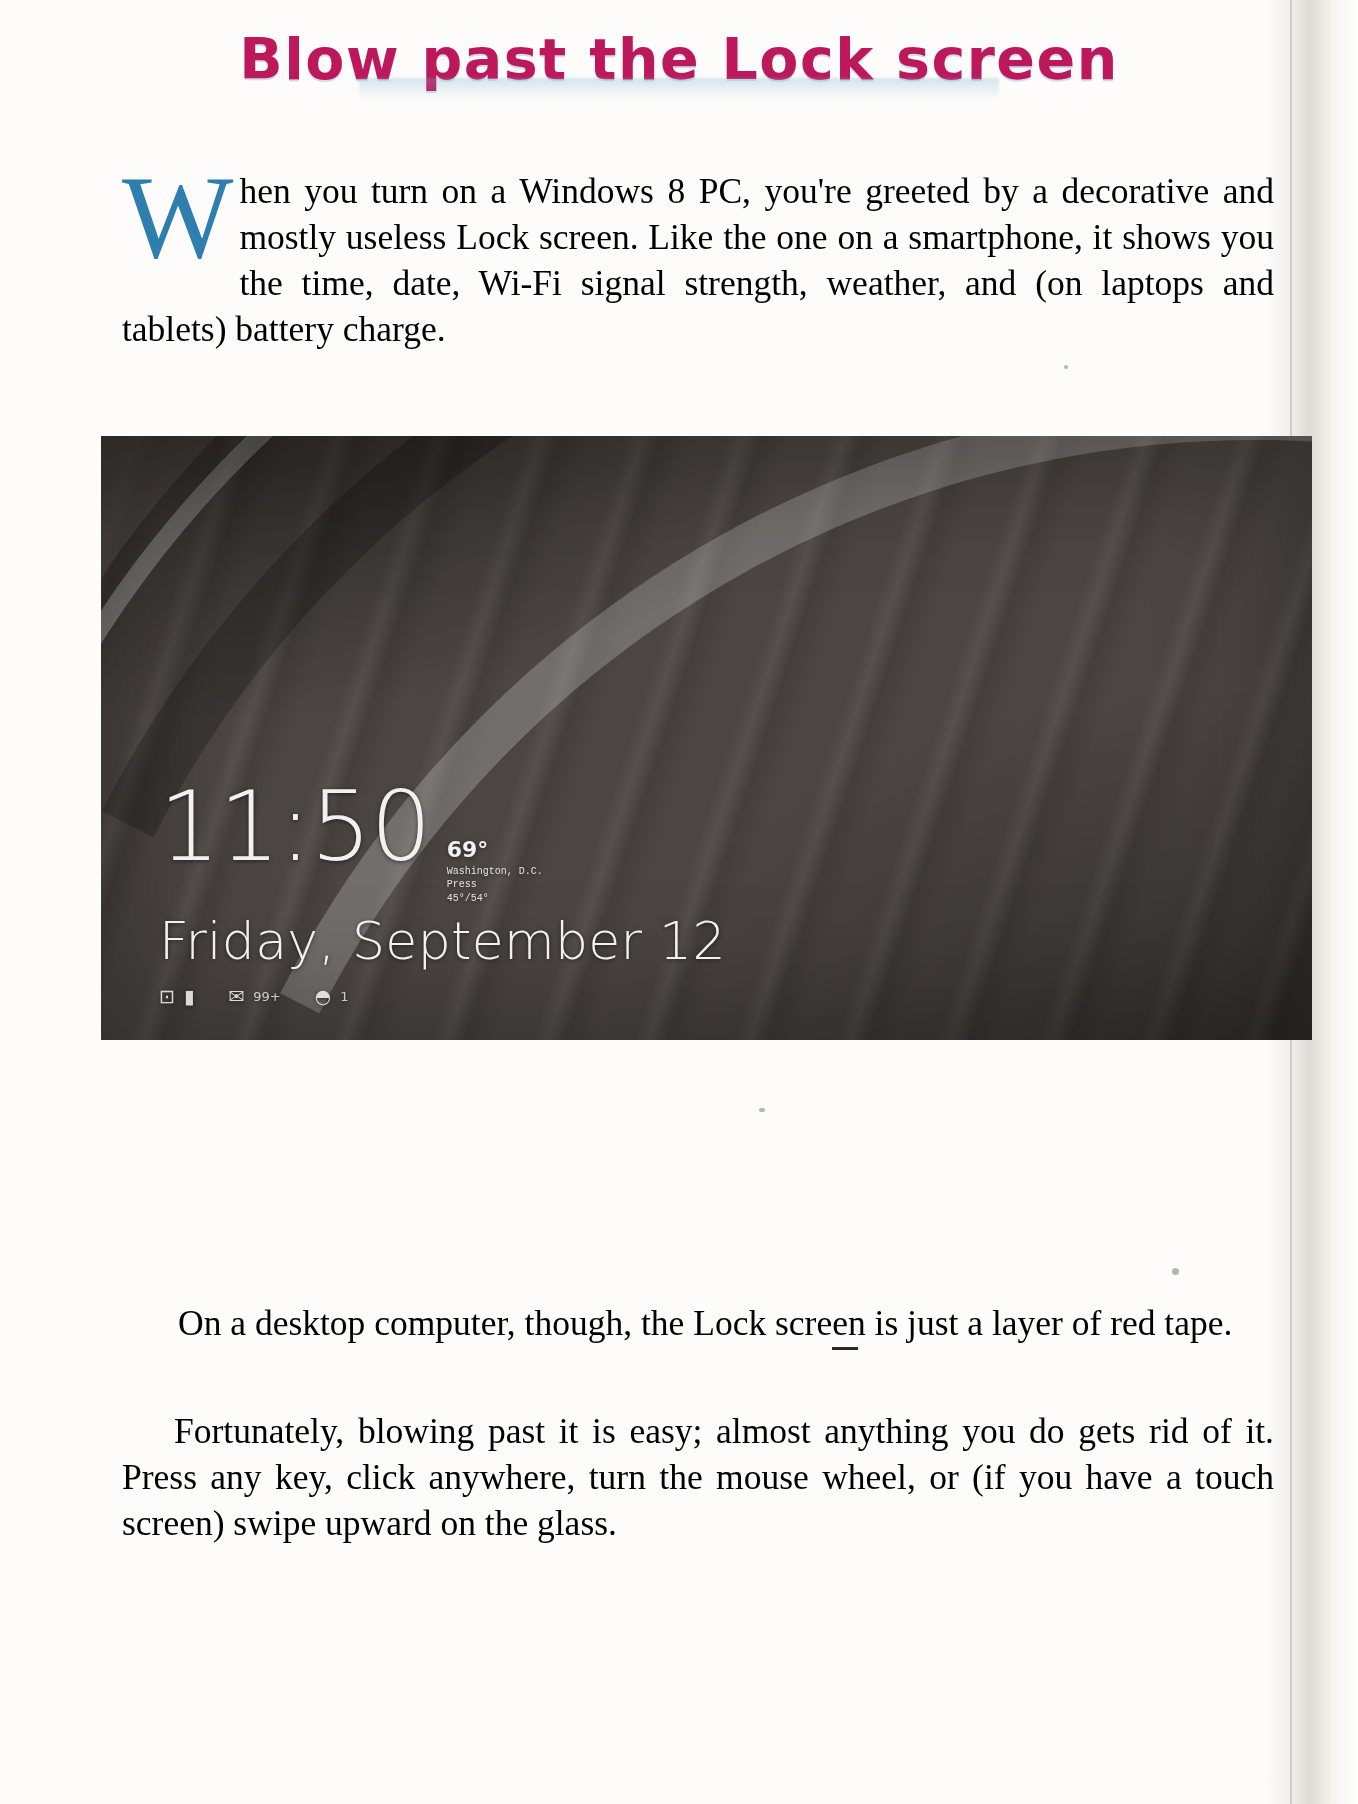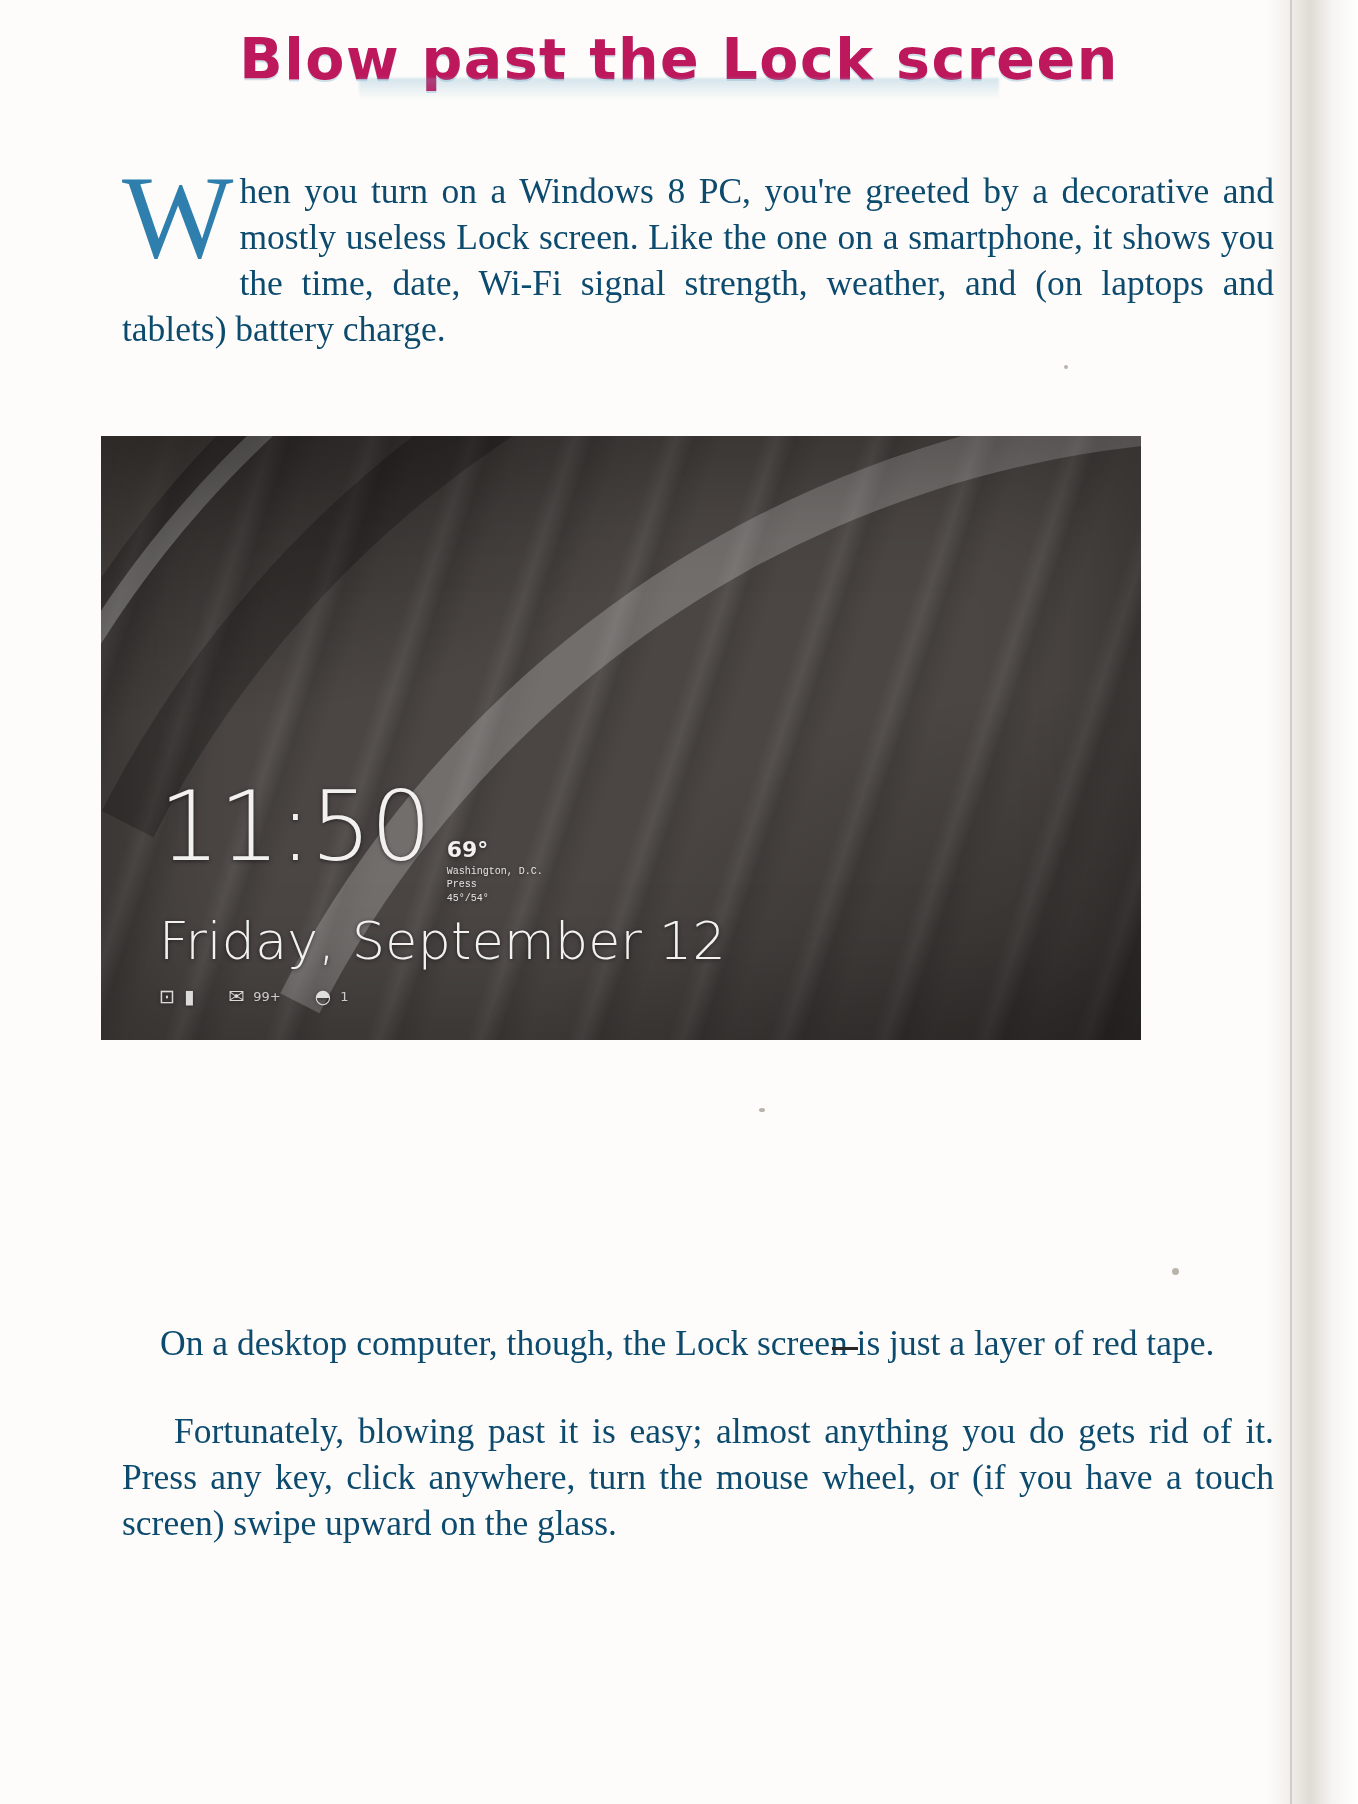--- a/index.html
+++ b/index.html
@@ -73,55 +73,55 @@
     background: linear-gradient(to bottom, rgba(120,175,205,0.30), rgba(255,255,255,0));
     filter: blur(1px);
     pointer-events: none;
   }
   p {
     margin: 0;
     font-size: 35.5px;
     line-height: 1.30;
     text-align: justify;
     text-justify: inter-word;
-    color: #0c4a6e;
+    color: #000000;
   }
   .para-lead {
     top: 168px;
     position: absolute;
     left: 122px;
     width: 1152px;
   }
   .dropcap {
     float: left;
     font-family: "Liberation Serif", serif;
     font-size: 118px;
     line-height: 0.82;
     color: #2f7fae;
     margin: 2px 6px 0 0;
     font-weight: normal;
   }
   .para-lead p { text-indent: 0; }
 
-  .para-2 { position: absolute; left: 108px; width: 1152px; top: 1300px; margin-top: 20px; }
+  .para-2 { position: absolute; left: 126px; width: 1152px; top: 1300px; }
   .para-3 { position: absolute; left: 122px; width: 1152px; top: 1408px; }
   .para-2 p, .para-3 p { text-indent: 52px; }
 
   .underline-sq {
     position: absolute;
     background: #2b2725;
     height: 3px;
   }
 
   
   .figure {
     position: absolute;
     left: 101px;
     top: 436px;
-    width: 1040px;
+    width: 1211px;
     height: 604px;
     overflow: hidden;
     background: #4b4643;
   }
   .bg-rings {
     position: absolute;
     inset: -40% -20%;
     background:
       repeating-linear-gradient(108deg,
         rgba(255,255,255,0.00) 0px,

